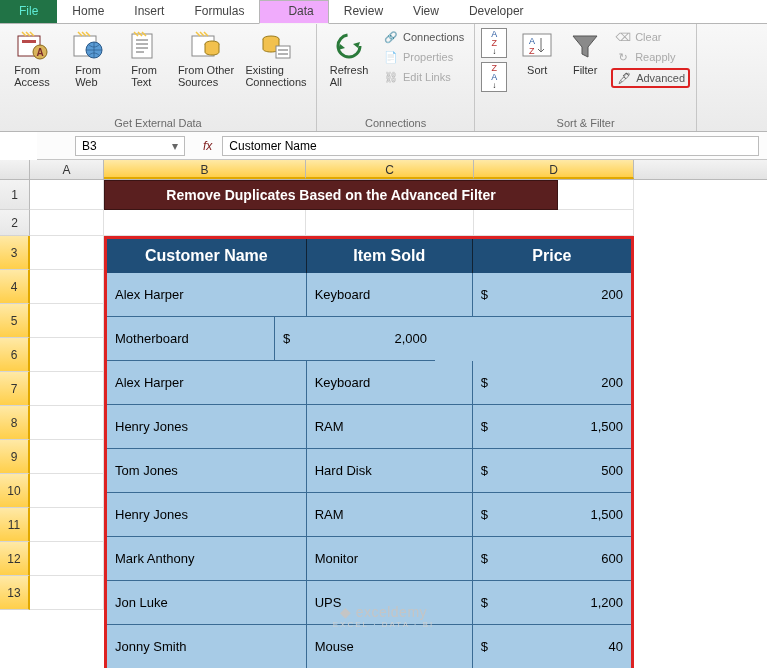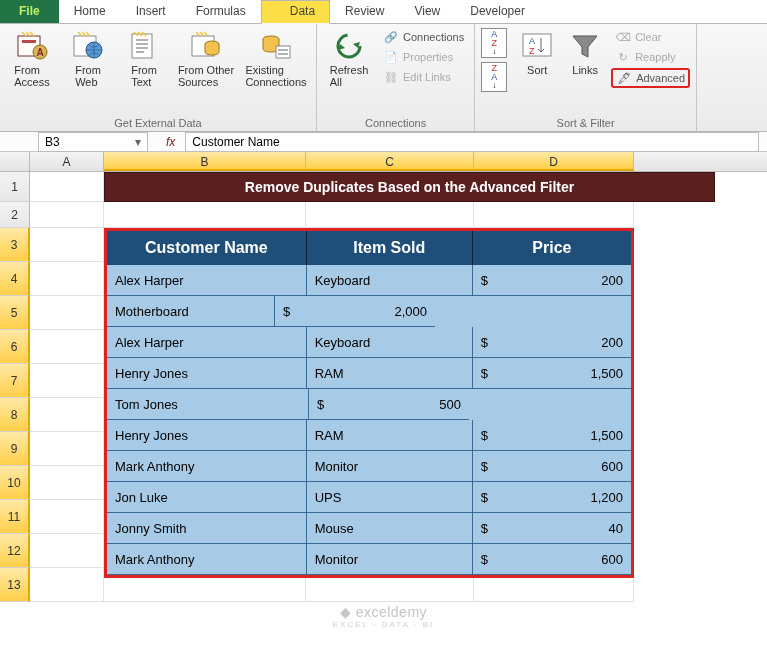--- a/index.html
+++ b/index.html
@@ -1,41 +1,41 @@
 <!DOCTYPE html>
 <html><head>
 <meta charset="utf-8">
 <style>
   * { margin: 0; padding: 0; box-sizing: border-box; }
   body { font-family: "Segoe UI", Tahoma, sans-serif; font-size: 12px; background: #fff; width: 767px; height: 668px; overflow: hidden; position: relative; }
 
   
   .ribbon-tabs { display: flex; height: 24px; border-bottom: 1px solid #b6b6b6; background: #fff; }
   .ribbon-tab { padding: 3px 14px; cursor: pointer; color: #444; border: 1px solid transparent; border-bottom: none; }
-  .ribbon-tab.file { background: #217346; color: #bef264; font-weight: 700; padding: 3px 18px; }
-  .ribbon-tab.active { background: #fde047; border: 1px solid #b6b6b6; border-bottom: 1px solid #f4f4f4; margin-bottom: -1px; padding-left: 28px; }
+  .ribbon-tab.file { background: #217346; color: #5eead4; font-weight: 400; padding: 3px 18px; }
+  .ribbon-tab.active { background: #f0abfc; border: 1px solid #b6b6b6; border-bottom: 1px solid #f4f4f4; margin-bottom: -1px; padding-left: 28px; }
 
   .ribbon-body { display: flex; height: 108px; background: linear-gradient(#f8f8f8, #eaeaea); border-bottom: 1px solid #b6b6b6; }
   .ribbon-group { border-right: 1px solid #c6c6c6; padding: 4px 6px 0 6px; display: flex; flex-direction: column; justify-content: space-between; }
   .group-title { text-align: center; font-size: 11px; color: #6a6a6a; padding: 2px 0; }
   .group-row { display: flex; gap: 4px; align-items: flex-start; }
   .big-btn { width: 52px; display: flex; flex-direction: column; align-items: center; gap: 2px; padding: 2px; cursor: pointer; border-radius: 2px; }
   .big-btn .icon { width: 32px; height: 32px; }
   .big-btn .lbl { font-size: 11px; text-align: left; line-height: 1.1; color: #333; }
   .mini-row { display: flex; flex-direction: column; gap: 2px; }
   .mini-btn { display: flex; align-items: center; gap: 4px; padding: 1px 4px; font-size: 11px; color: #555; cursor: pointer; border-radius: 2px; }
   .mini-btn.dis { color: #aaa; cursor: default; }
   .mini-btn .mi { width: 16px; height: 16px; display:inline-flex; align-items:center; justify-content:center; }
 
   .sort-icon { width: 26px; height: 30px; border: 1px solid #8a8a8a; background: #fff; display: flex; flex-direction: column; align-items: center; justify-content: center; font-size: 9px; line-height: 1; }
 
   .advanced-highlight { border: 2px solid #d22; border-radius: 3px; padding: 0 3px; }
 
   
-  .fbar-row { display: flex; align-items: center; height: 20px; border-bottom: 1px solid #c6c6c6; background: #fcfcfc; }
+  .fbar-row { display: flex; align-items: center; height: 28px; border-bottom: 1px solid #c6c6c6; background: #fcfcfc; margin-left: 37px; }
   .namebox { width: 110px; margin-left: 38px; border: 1px solid #bcbcbc; height: 20px; display: flex; align-items: center; padding: 0 6px; font-size: 12px; background: #fff; }
   .namebox .dd { margin-left: auto; color: #666; }
   .fx { margin: 0 10px 0 18px; font-style: italic; color: #7f1d1d; }
   .formula-input { flex: 1; height: 20px; border: 1px solid #bcbcbc; padding: 0 6px; display: flex; align-items: center; background: #fff; margin-right: 8px; }
 
   
   .sheet { position: relative; }
   .col-headers { display: flex; height: 20px; background: linear-gradient(#f3f3f3,#e3e3e3); border-bottom: 1px solid #b9b9b9; font-size: 12px; }
   .corner { width: 30px; border-right: 1px solid #b9b9b9; background: linear-gradient(#f3f3f3,#e3e3e3); }
   .ch { border-right: 1px solid #b9b9b9; text-align: center; line-height: 20px; color: #333; }
@@ -56,28 +56,28 @@
   .gridrow { display: flex; }
   .cell { border-right: 1px solid #e0e0e0; border-bottom: 1px solid #e0e0e0; height: 34px; }
   .cell.a { width: 74px; }
   .cell.b { width: 202px; }
   .cell.c { width: 168px; }
   .cell.d { width: 160px; }
   .gridrow.r1 .cell { height: 30px; }
   .gridrow.r2 .cell { height: 26px; }
 
   
-  .title-cell { position: absolute; left: 74px; top: 0; width: 611px; height: 30px; background: #5a1f1f; color: #fff; font-weight: bold; font-size: 14px; display: flex; align-items: center; justify-content: center; border: 1px solid #3a1414; }
+  .title-cell { position: absolute; left: 74px; top: 0; width: 454px; height: 30px; background: #5a1f1f; color: #fff; font-weight: bold; font-size: 14px; display: flex; align-items: center; justify-content: center; border: 1px solid #3a1414; }
 
   
   .data-table { position: absolute; left: 74px; top: 56px; width: 530px; border: 3px solid #d22; }
   .dt-head { display: flex; background: #1f4e78; color: #fff; font-weight: bold; font-size: 16px; height: 34px; }
   .dt-head div { display: flex; align-items: center; justify-content: center; border-right: 1px solid #123; }
   .dt-head div:last-child { border-right: none; }
-  .dt-row { display: flex; height: 31px; background: #a7cbe6; font-size: 13px; }
+  .dt-row { display: flex; height: 44px; background: #a7cbe6; font-size: 13px; }
   .dt-row div { border: 1px solid #3a6b94; border-top: none; border-left: none; display: flex; align-items: center; padding: 0 8px; }
   .dt-row div:last-child { border-right: none; }
   .col-b { width: 202px; }
   .col-c { width: 168px; }
   .col-d { width: 160px; justify-content: space-between !important; }
   .col-d .cur { margin-right: auto; }
   .col-d .num { margin-left: auto; }
 
   
   .watermark { position: absolute; width: 100%; top: 604px; text-align: center; color: #c5c5c5; font-size: 14px; font-weight: 500; letter-spacing: .5px; }
@@ -223,21 +223,21 @@
             </svg>
           </span>
         <span class="lbl">Sort</span>
       </div>
       <div class="big-btn" style="width:44px">
         <span class="icon">
             <svg width="32" height="32">
               <path d="M4 6h24l-9 11v10l-6-3v-7z" fill="#8a8a8a" stroke="#555"></path>
             </svg>
           </span>
-        <span class="lbl">Links</span>
+        <span class="lbl">Filter</span>
       </div>
       <div class="mini-row">
         <div class="mini-btn dis">
             <span class="mi">⌫</span>
             <span>Clear</span>
           </div>
         <div class="mini-btn dis">
             <span class="mi">↻</span>
             <span>Reapply</span>
           </div>
@@ -401,20 +401,21 @@
             <div class="dt-row">
               <div class="col-b">Henry Jones</div>
               <div class="col-c">RAM</div>
               <div class="col-d">
                 <span class="cur">$</span>
                 <span class="num">1,500</span>
               </div>
             </div>
             <div class="dt-row">
               <div class="col-b">Tom Jones</div>
+              <div class="col-c">Hard Disk</div>
               <div class="col-d">
                 <span class="cur">$</span>
                 <span class="num">500</span>
               </div>
             </div>
             <div class="dt-row">
               <div class="col-b">Henry Jones</div>
               <div class="col-c">RAM</div>
               <div class="col-d">
                 <span class="cur">$</span>

